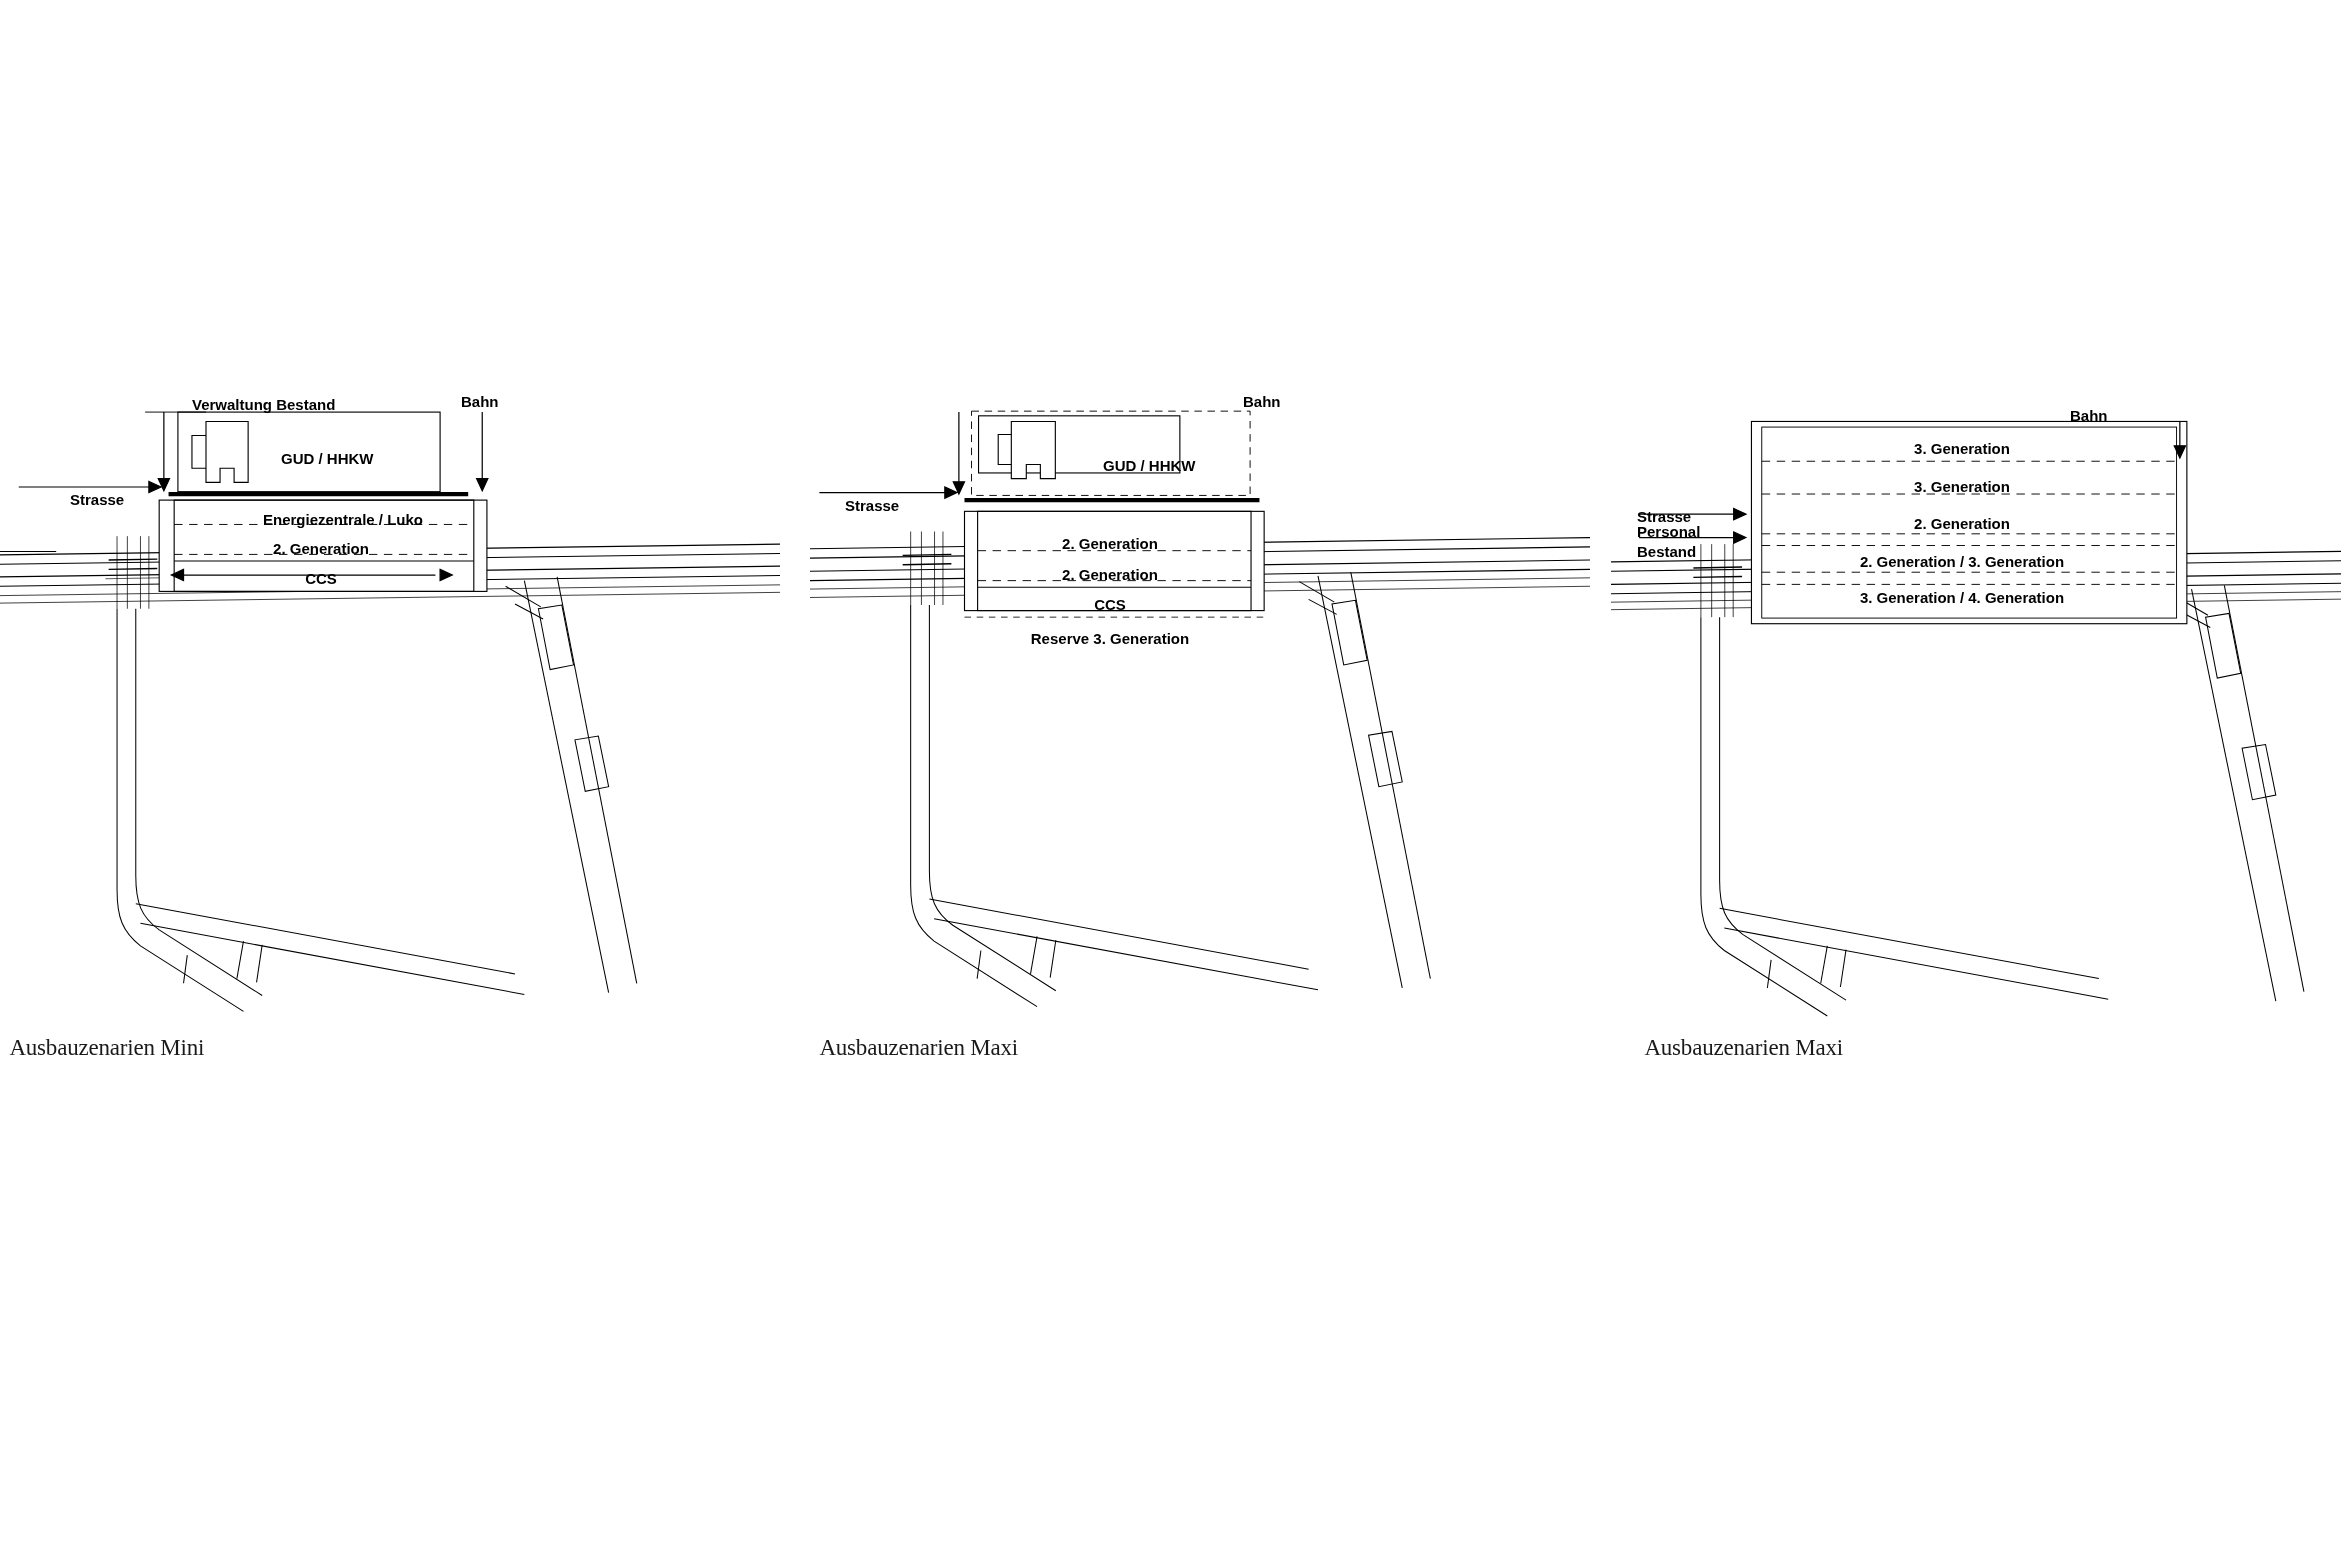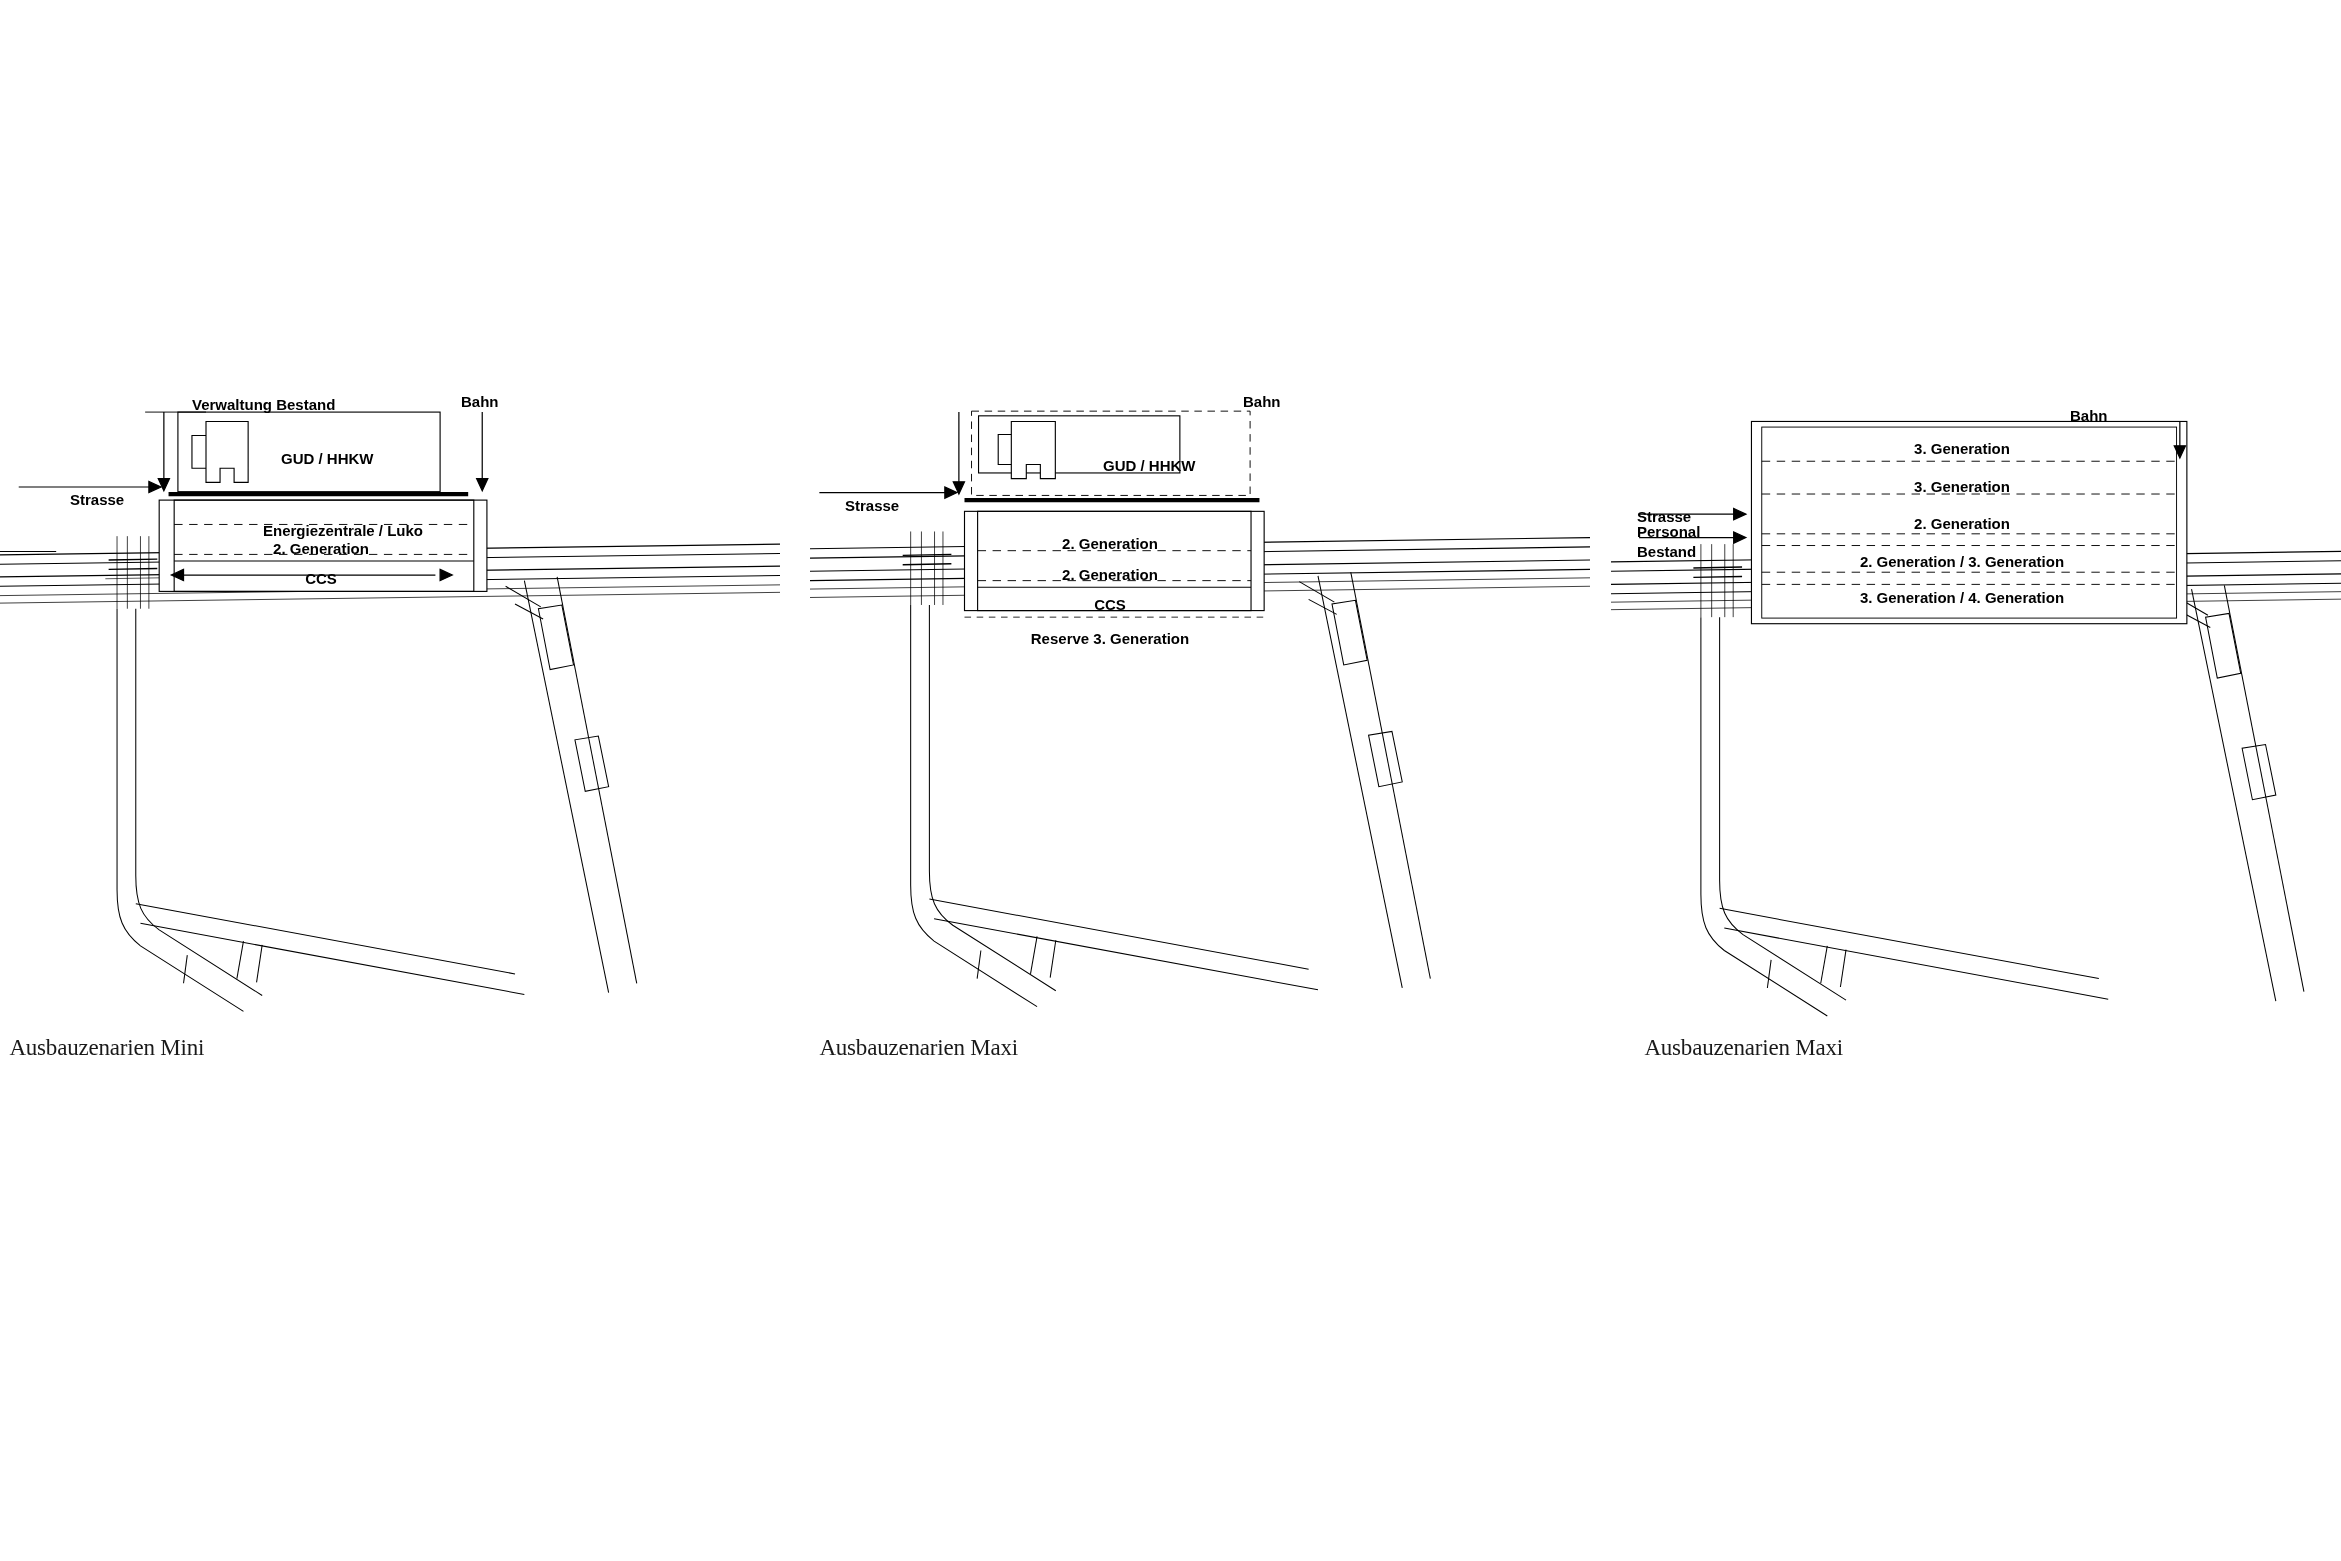--- a/index.html
+++ b/index.html
@@ -105,21 +105,21 @@
             <path d="M392 1216 L366 1228 L392 1240 Z"></path>
             <path d="M940 1216 L966 1228 L940 1240 Z"></path>
             <path d="M310 880 L440 880" fill="none" stroke-width="2"></path>
           </g>
         </g>
       </svg>
       <div class="lbl" style="left:192px;top:396px;">Verwaltung Bestand</div>
       <div class="lbl" style="left:461px;top:393px;">Bahn</div>
       <div class="lbl" style="left:281px;top:450px;">GUD / HHKW</div>
       <div class="lbl" style="left:70px;top:491px;">Strasse</div>
-      <div class="lbl c" style="left:321px;top:522px;padding-left:44px;">Energiezentrale / Luko</div>
+      <div class="lbl c" style="left:321px;top:511px;padding-left:44px;">Energiezentrale / Luko</div>
       <div class="lbl c" style="left:321px;top:540px;">2. Generation</div>
       <div class="lbl c" style="left:321px;top:570px;">CCS</div>
     </div>
     <div class="panel-title" style="left:9.4px;top:1035px;">Ausbauzenarien Mini</div>
   </div>
 
   <div class="panel" style="left:810px;">
     <div class="mapwrap">
       <svg width="780" height="1077" viewBox="0 0 1666 2300" xmlns="http://www.w3.org/2000/svg">
         <g stroke="#000" fill="none" stroke-width="2.2">

